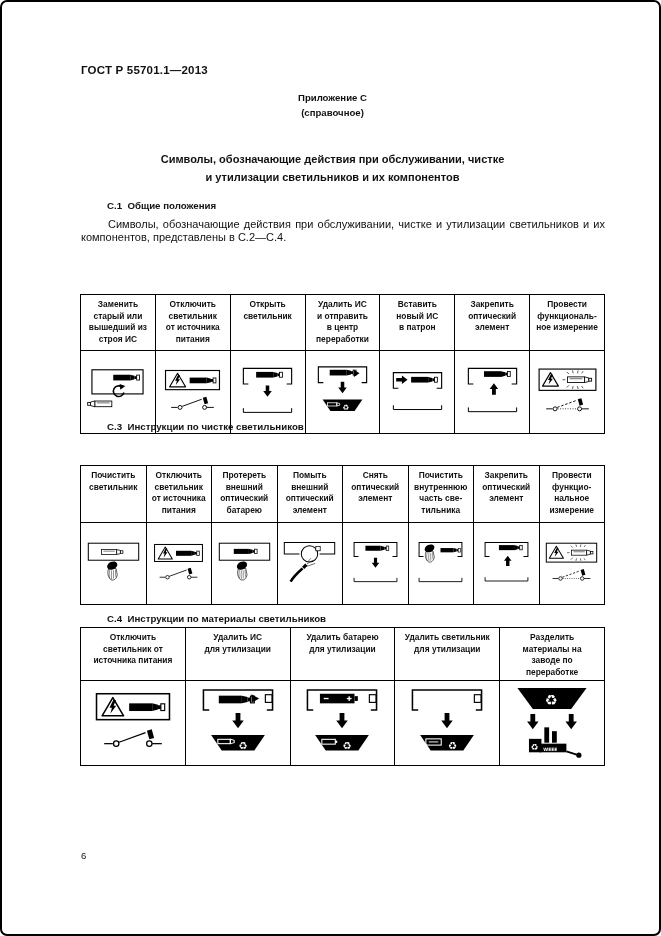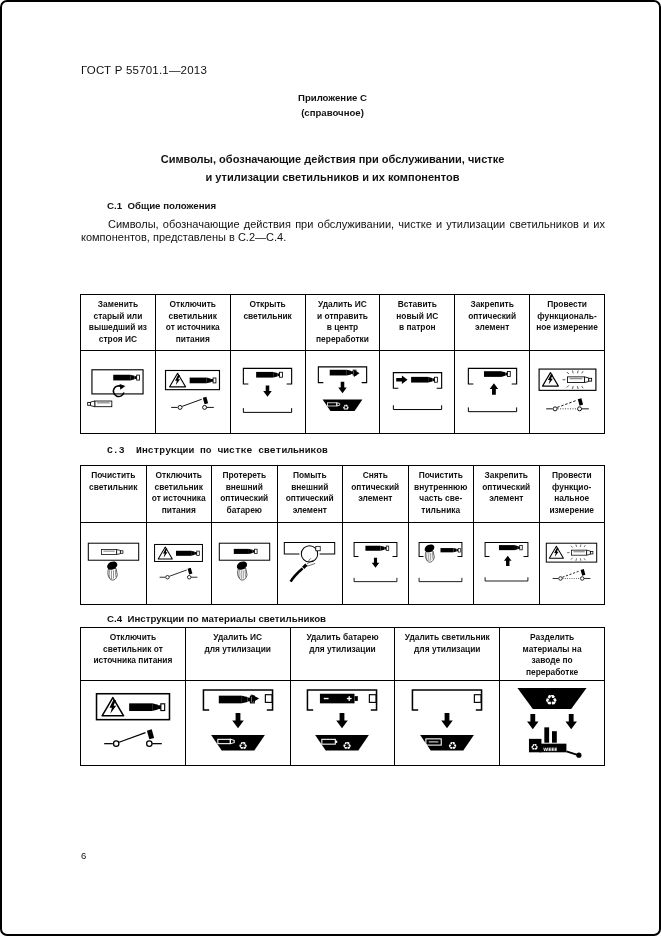--- a/index.html
+++ b/index.html
@@ -2,29 +2,29 @@
 <html><head>
 <meta charset="utf-8">
 <style>
   html,body{margin:0;padding:0;background:#fff;}
   .page{
     position:relative;width:661px;height:936px;background:#fff;
     border:2.5px solid #000;border-radius:7px;box-sizing:border-box;
     font-family:"Liberation Sans",sans-serif;color:#111;overflow:hidden;
   }
   .abs{position:absolute;}
-  .doc-num{left:79px;top:62px;font-size:11.5px;font-weight:normal;letter-spacing:.2px;text-align:center;}
+  .doc-num{left:79px;top:62px;font-size:11.5px;font-weight:bold;letter-spacing:.2px;text-align:center;}
   .appendix{left:0;top:88px;width:661px;text-align:center;font-size:9.6px;font-weight:bold;line-height:15px;}
   .title{left:0;top:149px;width:661px;text-align:center;font-size:11px;font-weight:bold;line-height:17.5px;}
   .sec-head{font-size:9.7px;font-weight:bold;white-space:pre;}
   .c1-head{left:105px;top:198px;}
   .para{left:79px;top:216px;width:524px;font-size:11px;line-height:13.3px;text-align:justify;text-indent:27px;}
   .note{left:79px;top:249px;width:524px;font-size:9.1px;line-height:13px;text-align:justify;text-indent:27px;}
   .c2-head{left:105px;top:279px;}
-  .c3-head{left:105px;top:443px;font-family:Liberation Mono, monospace;}
+  .c3-head{left:105px;top:419px;}
   .c4-head{left:105px;top:611px;}
   .pagenum{left:79px;top:848px;font-size:9.5px;}
   .tblwrap{left:78px;width:524px;}
   .t2{top:292px;} .t3{top:463px;} .t4{top:625px;}
   .tbl{display:table;width:100%;table-layout:fixed;border-collapse:collapse;}
   .row{display:table-row;}
   .th,.td{display:table-cell;border:1px solid #000;box-sizing:border-box;}
   .th{
     font-size:8.4px;line-height:11.6px;text-align:center;vertical-align:top;
     padding:4px 2px 2px 2px;white-space:pre-line;font-weight:bold;

